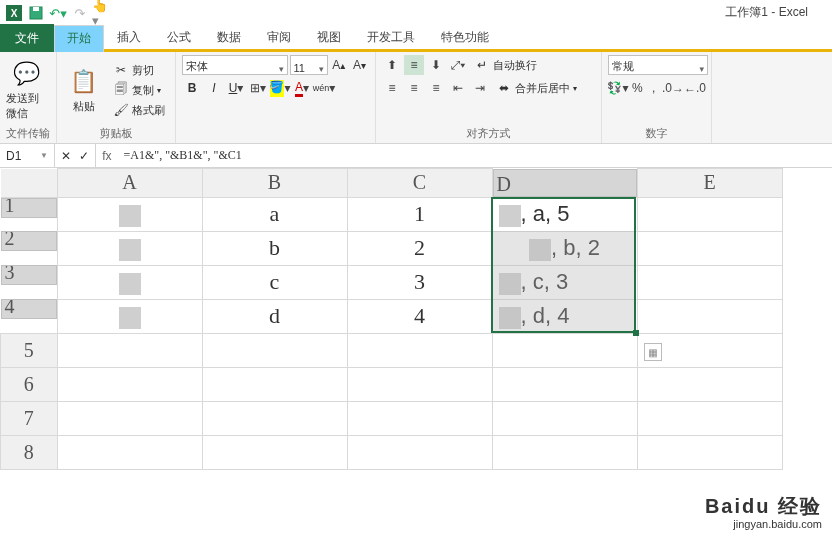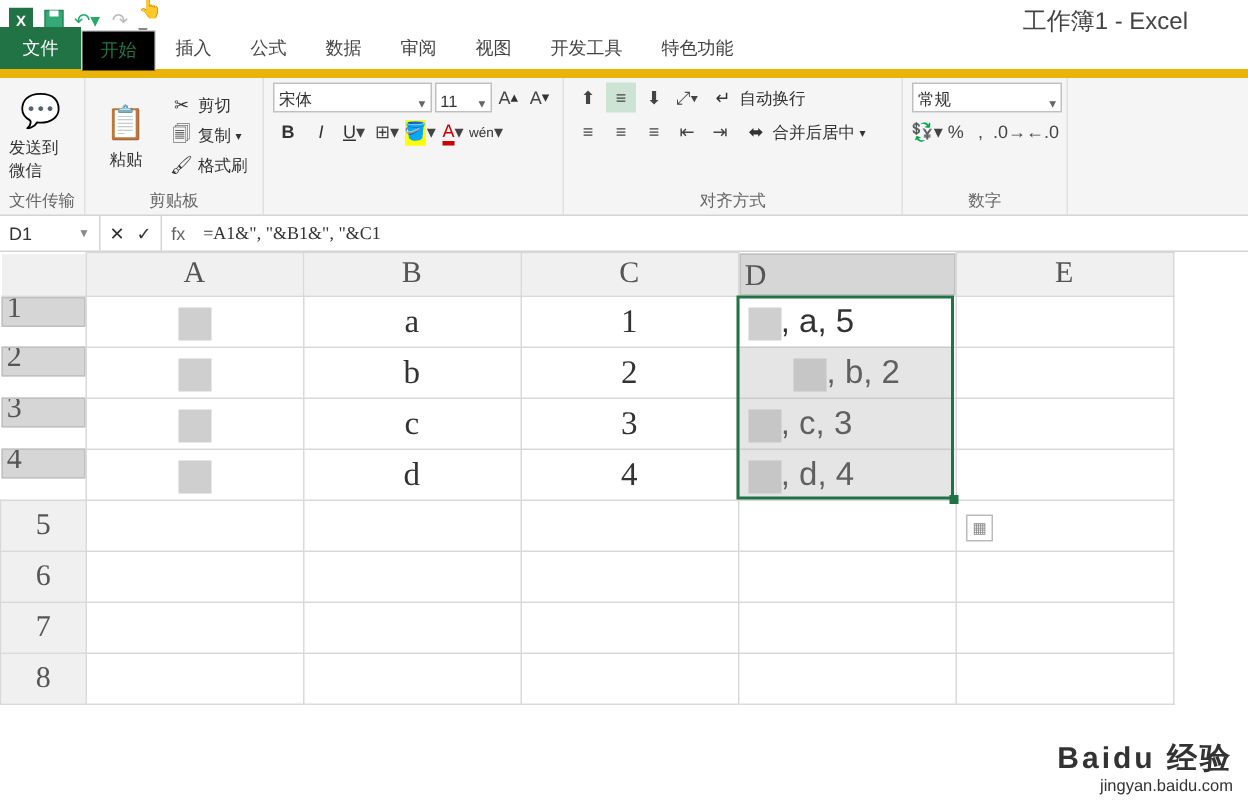--- a/index.html
+++ b/index.html
@@ -1,38 +1,38 @@
 <!DOCTYPE html>
 <html><head>
 <meta charset="utf-8">
 <style>
 *{box-sizing:border-box;margin:0;padding:0;font-family:"Microsoft YaHei","SimSun",Arial,sans-serif;color:#333}
 body{background:#fff;width:832px;height:537px;overflow:hidden;position:relative}
 .qat{height:26px;background:#fff;display:flex;align-items:center;padding:0 4px;gap:2px}
 .qat .ico{width:20px;height:20px;display:flex;align-items:center;justify-content:center;font-size:13px}
-.title{position:absolute;right:40px;top:4px;font-size:16px;color:#444}
-.tabs{height:26px;background:#fff;border-bottom:6px solid #eab308;display:flex;align-items:flex-end}
+.title{position:absolute;right:24px;top:4px;font-size:12px;color:#444}
+.tabs{height:26px;background:#fff;border-bottom:3px solid #eab308;display:flex;align-items:center}
 .tab{padding:4px 12px 5px;font-size:12px;color:#444;border:1px solid transparent;border-bottom:none;cursor:pointer}
 .tab.file{background:#217346;color:#fff;padding:5px 14px}
-.tab.active{border-color:#d4d4d4;background:#000000;color:#217346;position:relative;top:1px}
+.tab.active{border-color:#d4d4d4;background:#7dd3fc;color:#217346;position:relative;top:1px}
 .ribbon{height:92px;background:#f5f5f5;border-bottom:1px solid #d4d4d4;display:flex}
 .grp{border-right:1px solid #e0e0e0;padding:3px 6px 1px;display:flex;flex-direction:column;justify-content:space-between}
 .grp-body{display:flex;gap:4px;flex:1}
 .grp-label{text-align:center;font-size:11px;color:#666;padding:1px 0}
 .bigbtn{width:42px;display:flex;flex-direction:column;align-items:center;justify-content:center;gap:2px;font-size:11px;color:#444}
 .bigbtn .gl{width:30px;height:30px;display:flex;align-items:center;justify-content:center;font-size:22px}
 .col{display:flex;flex-direction:column;gap:2px;justify-content:center}
 .smbtn{display:flex;align-items:center;gap:3px;font-size:11px;padding:1px 4px;color:#444}
 .smbtn .ic{width:16px;height:16px;display:inline-flex;align-items:center;justify-content:center;font-size:12px}
 .sel{display:flex;align-items:flex-end;border:1px solid #c0c0c0;background:#fff;height:20px;font-size:11px;padding:0 3px}
 .sel .dd{margin-left:auto;font-size:9px;color:#666}
 .toolrow{display:flex;gap:2px;align-items:center}
 .tb{width:20px;height:20px;display:flex;align-items:center;justify-content:center;font-size:12px;color:#444}
 .namebar{height:24px;border-bottom:1px solid #d4d4d4;display:flex;align-items:center;background:#fff}
-.namebox{width:67px;border-right:1px solid #d4d4d4;padding:0 6px;font-size:12px;height:100%;display:flex;align-items:center}
+.namebox{width:55px;border-right:1px solid #d4d4d4;padding:0 6px;font-size:12px;height:100%;display:flex;align-items:center}
 .namebox .dd{margin-left:auto;font-size:8px;color:#888}
 .fxbtns{display:flex;align-items:center;padding:0 6px;gap:8px;border-right:1px solid #d4d4d4;height:100%;color:#888;font-size:12px}
 .fxlab{padding:0 6px;font-size:12px;color:#666}
 .fxin{flex:1;padding:0 6px;font-size:12px;font-family:"SimSun"}
 .grid{position:relative;background:#fff}
 table{border-collapse:collapse;table-layout:fixed}
 th,td{border:1px solid #d9d9d9;overflow:hidden}
 .corner{width:56px;height:28px;background:#f0f0f0;border-top:none;border-left:none}
 .ch{height:28px;background:#f0f0f0;text-align:center;font-size:20px;font-family:"Times New Roman",serif;color:#555;font-weight:normal}
 .ch.sel{background:#d6d6d6}

